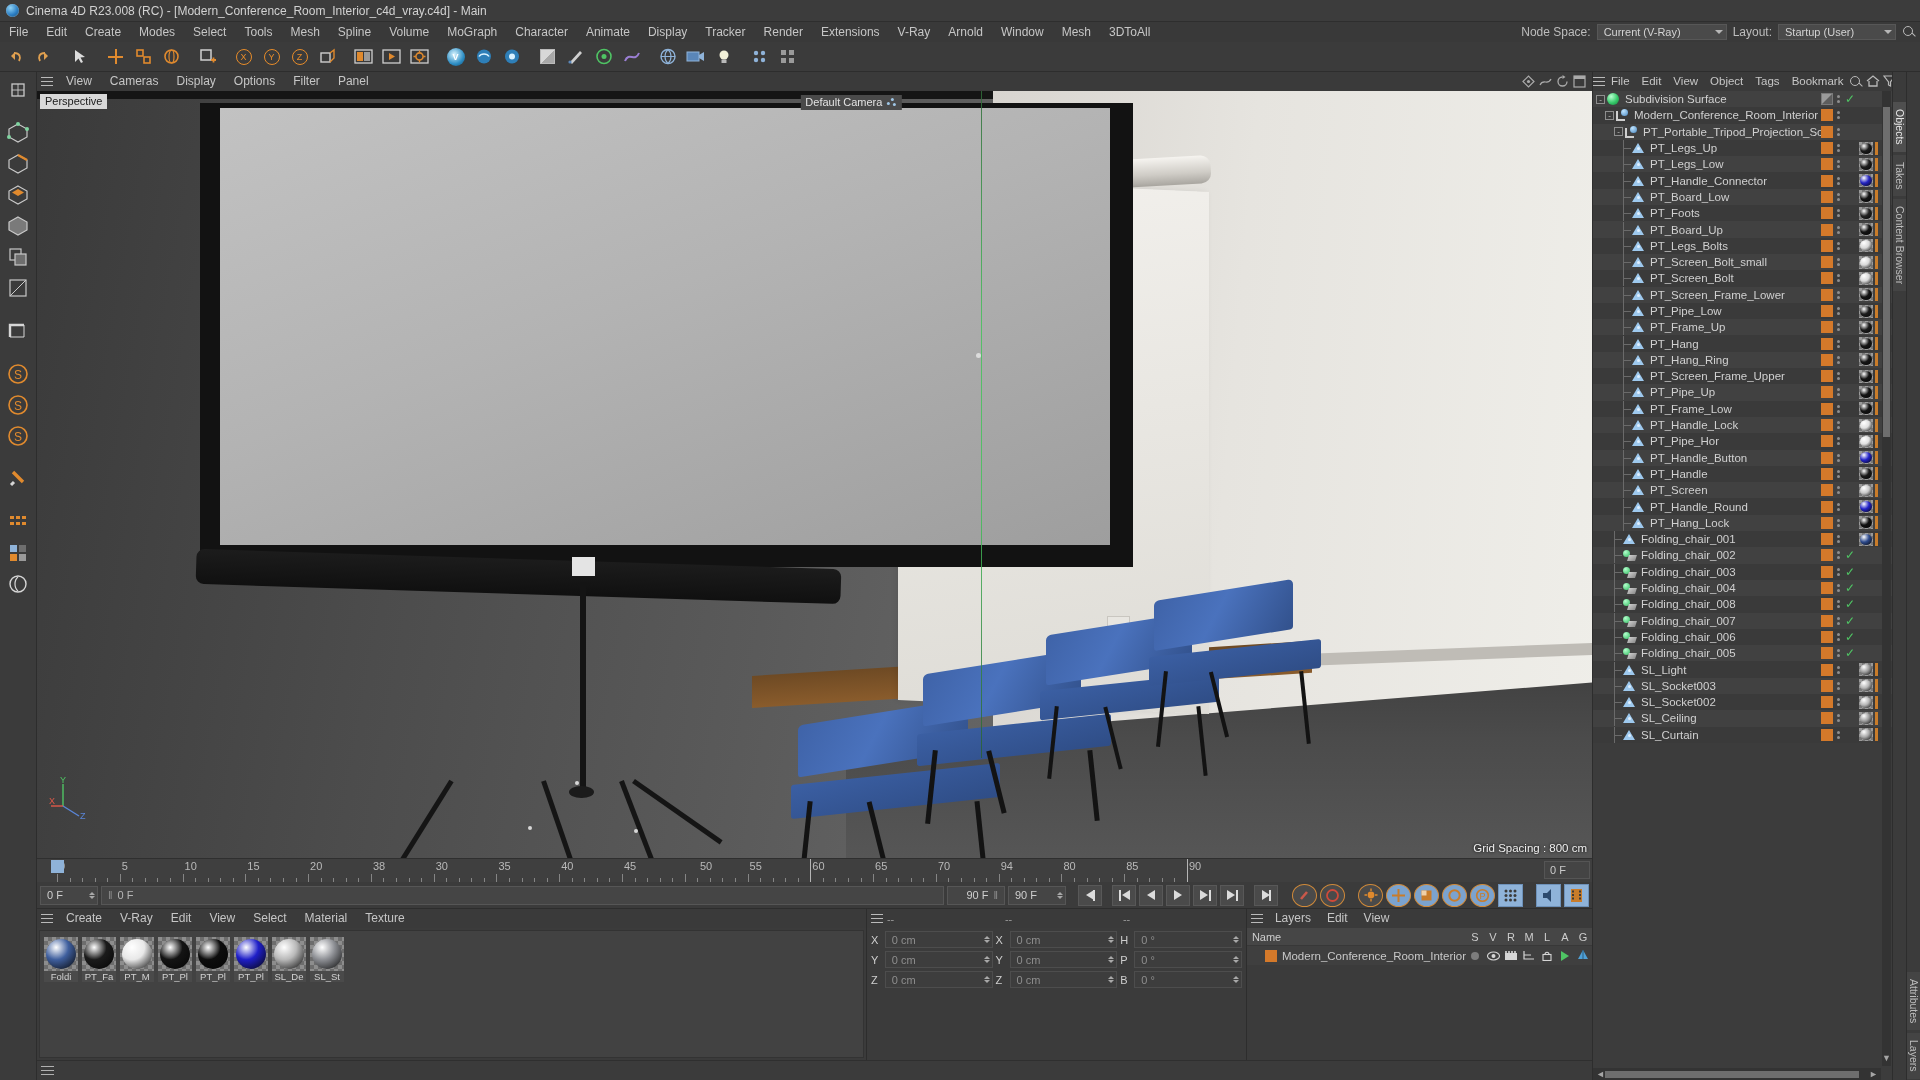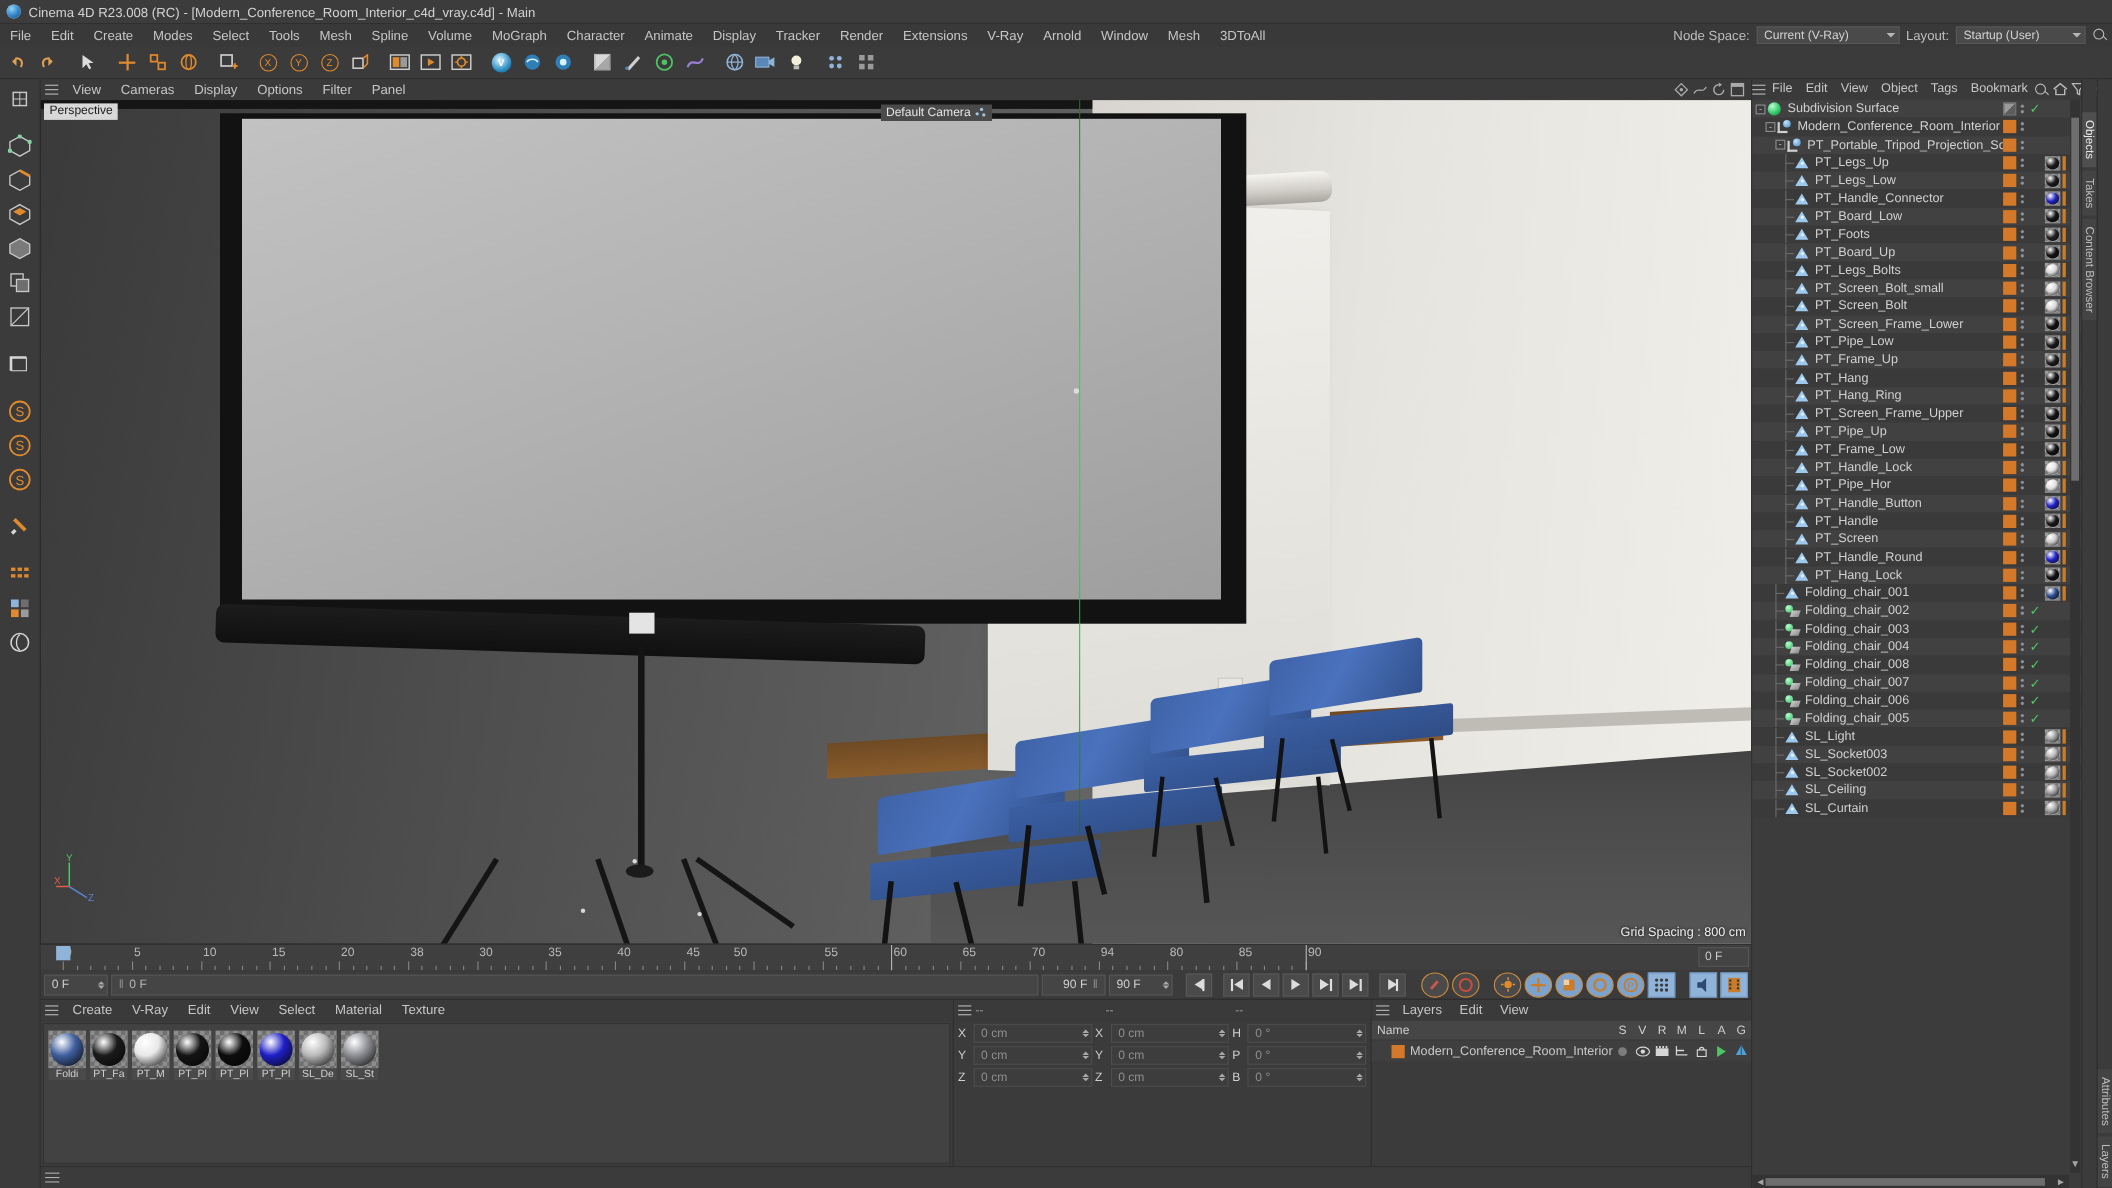--- a/index.html
+++ b/index.html
@@ -942,21 +942,21 @@
               <div class="tl-tick" style="left: 534.778px; height: 4px;"></div>
               <div class="tl-tick" style="left: 547.333px; height: 4px;"></div>
               <div class="tl-tick" style="left: 559.889px; height: 4px;"></div>
               <div class="tl-tick" style="left: 572.444px; height: 4px;"></div>
               <div class="tl-num" style="left: 585px;">45</div>
               <div class="tl-tick" style="left: 585px; height: 8px;"></div>
               <div class="tl-tick" style="left: 597.556px; height: 4px;"></div>
               <div class="tl-tick" style="left: 610.111px; height: 4px;"></div>
               <div class="tl-tick" style="left: 622.667px; height: 4px;"></div>
               <div class="tl-tick" style="left: 635.222px; height: 4px;"></div>
-              <div class="tl-num" style="left: 628px;">50</div>
+              <div class="tl-num" style="left: 661px;">50</div>
               <div class="tl-tick" style="left: 647.778px; height: 8px;"></div>
               <div class="tl-tick" style="left: 660.333px; height: 4px;"></div>
               <div class="tl-tick" style="left: 672.889px; height: 4px;"></div>
               <div class="tl-tick" style="left: 685.444px; height: 4px;"></div>
               <div class="tl-tick" style="left: 698px; height: 4px;"></div>
               <div class="tl-num" style="left: 710.556px;">55</div>
               <div class="tl-tick" style="left: 710.556px; height: 8px;"></div>
               <div class="tl-tick" style="left: 723.111px; height: 4px;"></div>
               <div class="tl-tick" style="left: 735.667px; height: 4px;"></div>
               <div class="tl-tick" style="left: 748.222px; height: 4px;"></div>

